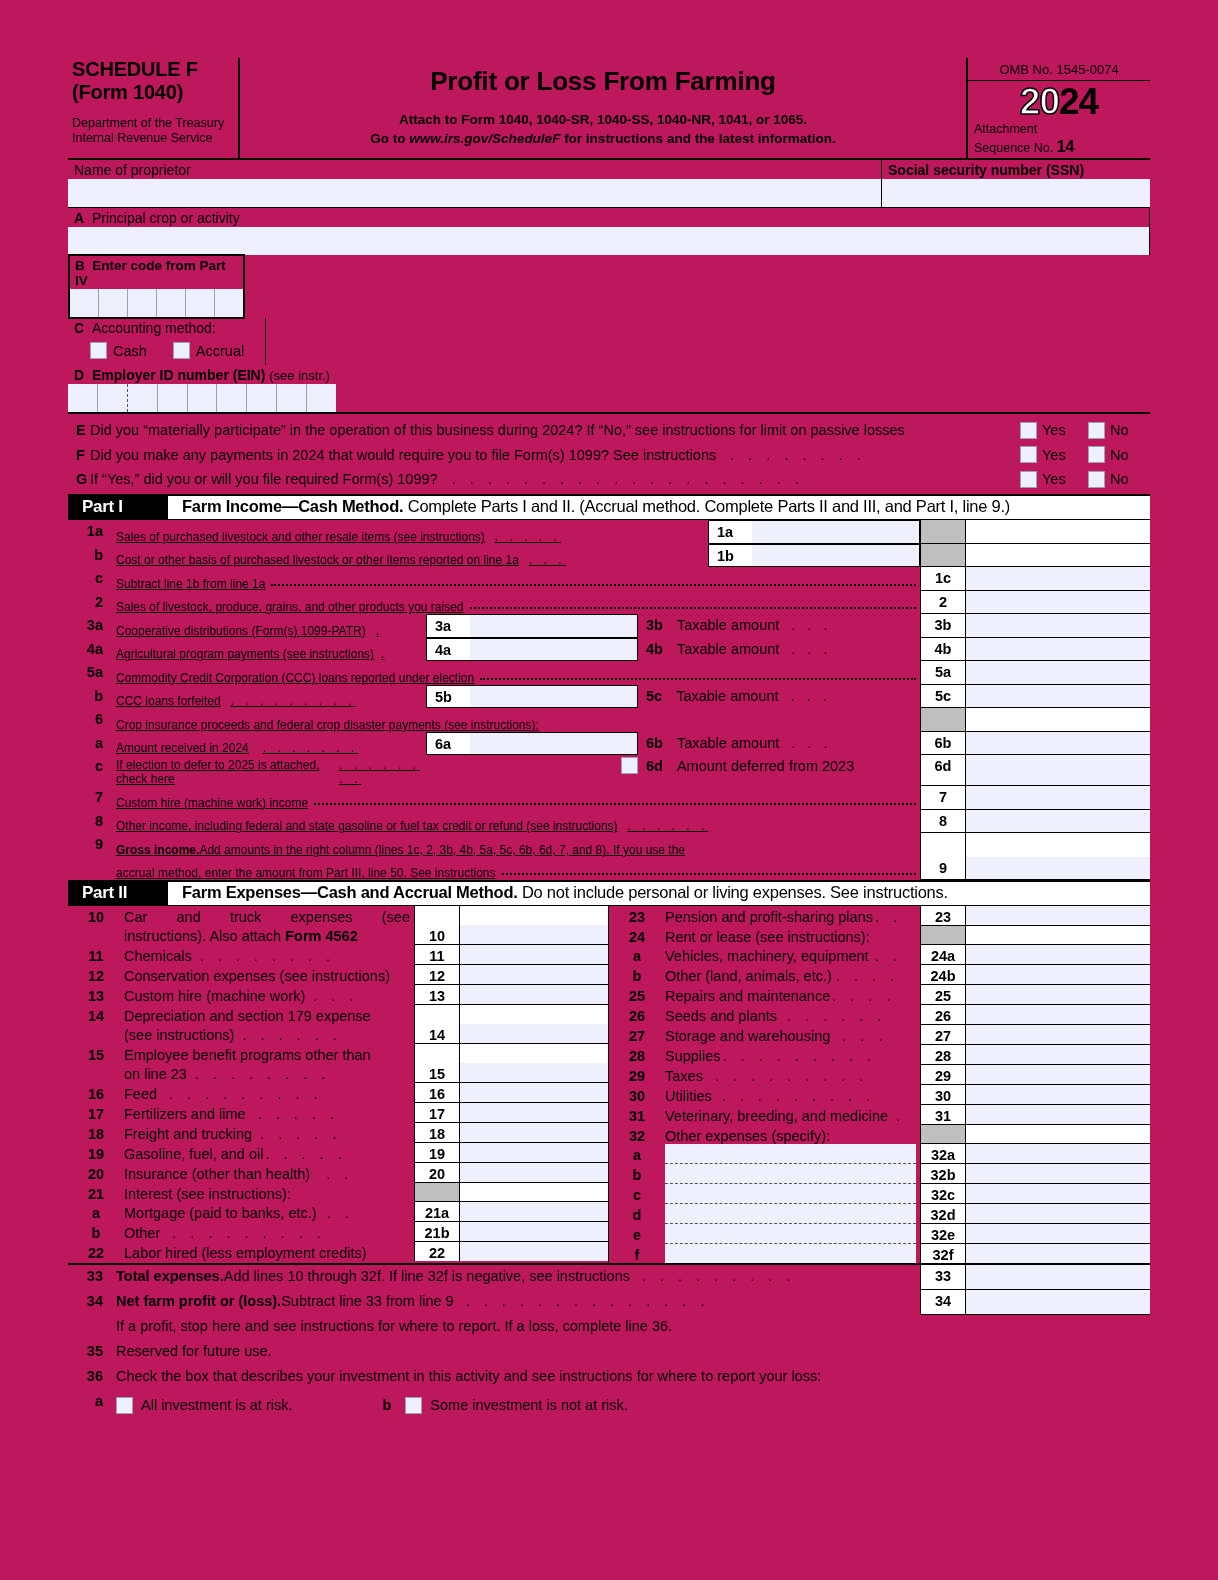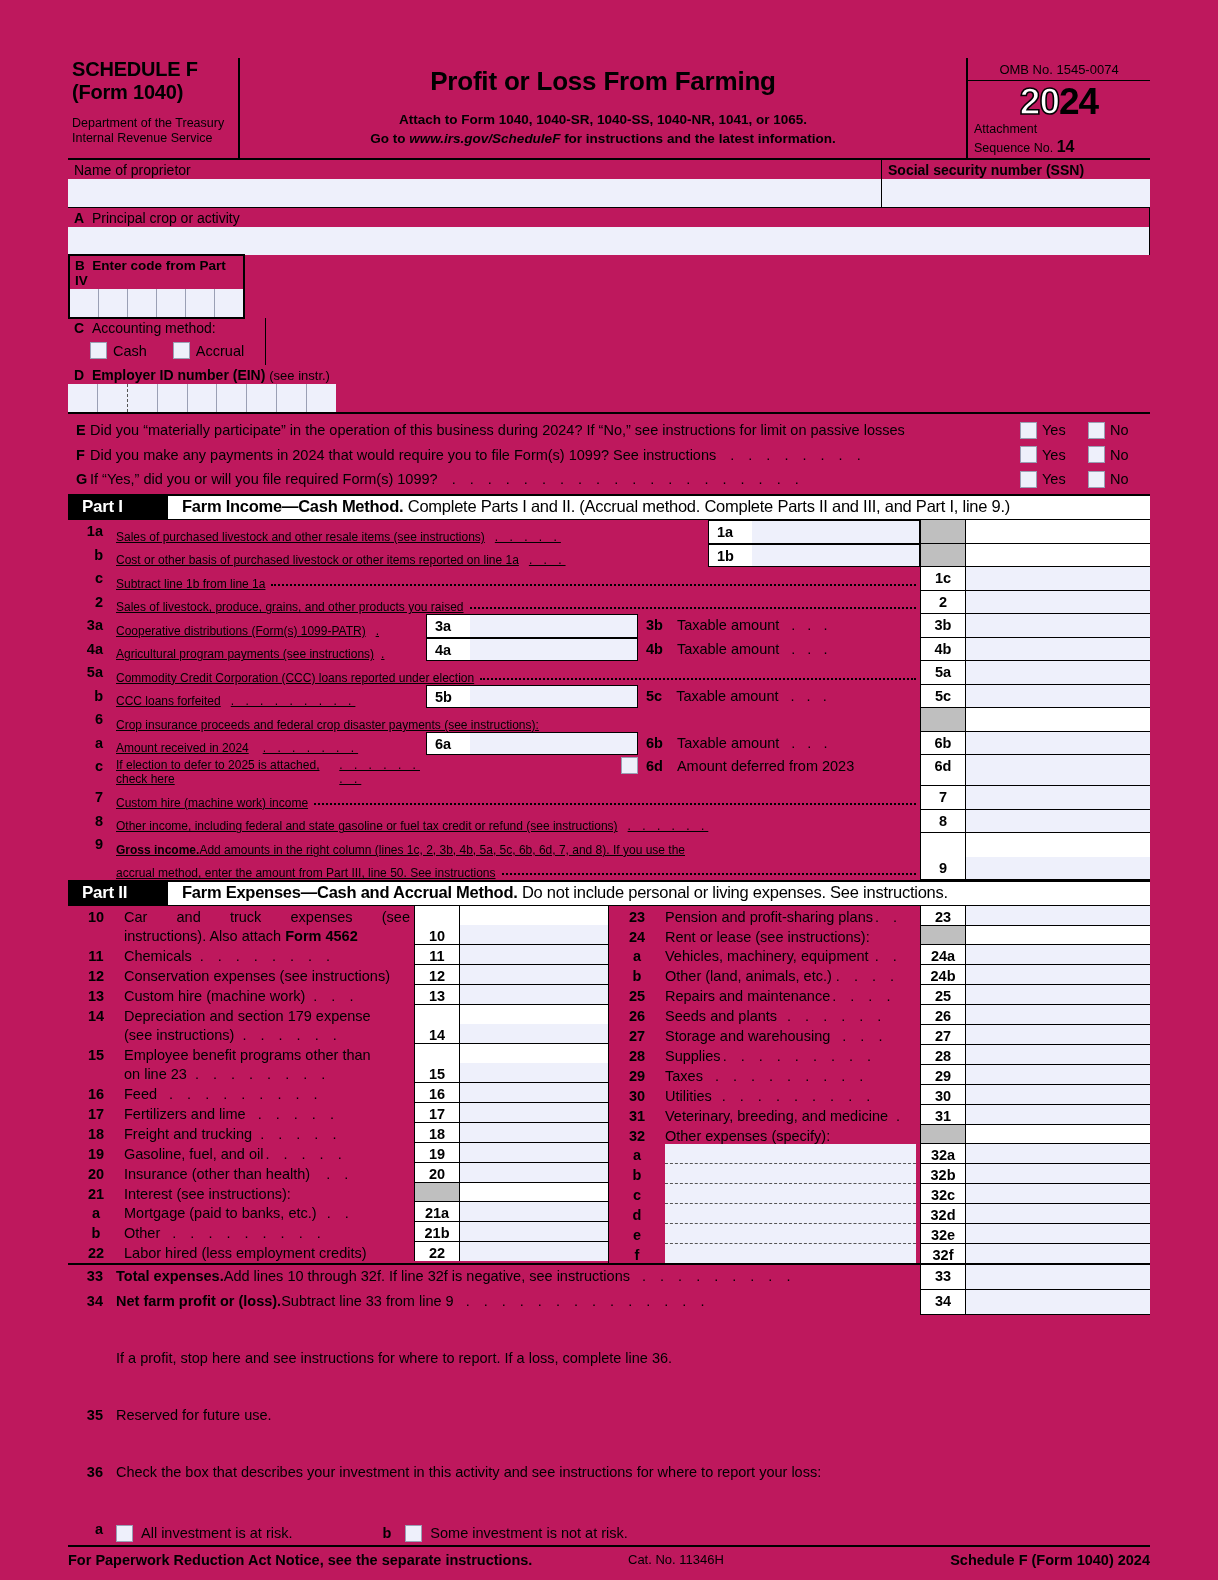--- a/index.html
+++ b/index.html
@@ -135,21 +135,21 @@
   .R .e-fld{width:184px;}
   .justify{display:flex;justify-content:space-between;}
   .dashline{border-bottom:1.4px dashed #555;}
 
   
   .brow{display:flex;align-items:stretch;min-height:25px;}
   .b-n{width:46px;text-align:right;padding-right:11px;font-size:14.5px;font-weight:bold;
        box-sizing:border-box;padding-top:3px;}
   .b-t{flex:1;font-size:14.5px;padding-top:3px;display:flex;align-items:flex-start;
        box-sizing:border-box;padding-left:2px;}
-  .plain{min-height:25px;margin-top:32px;}
+  .plain{min-height:25px;}
   .foot{display:flex;border-top:2.5px solid #000;padding-top:5px;font-size:14.5px;}
   .foot-l{font-weight:bold;width:560px;}
   .foot-c{flex:1;font-size:13px;}
   .foot-r{font-weight:bold;text-align:right;}
 </style>
 </head>
 <body>
 
 <div class="page">
 <div class="form">
@@ -784,20 +784,15 @@
       <div class="b-t" style="align-items:center;">
         <span class="ck" style="margin-right:8px;"></span>
         <span>All investment is at risk.</span>
         <span class="bold" style="padding-left:90px;">b</span>
         <span class="ck" style="margin:0 8px 0 14px;"></span>
         <span>Some investment is not at risk.</span>
       </div>
     </div>
   </div>
 
-  <div class="foot">
-    <div class="foot-l">For Paperwork Reduction Act Notice, see the separate instructions.</div>
-    <div class="foot-c">Cat. No. 11346H</div>
-    <div class="foot-r">Schedule F (Form 1040) 2024</div>
-  </div>
 
 </div>
 </div>
 
 </body></html>

